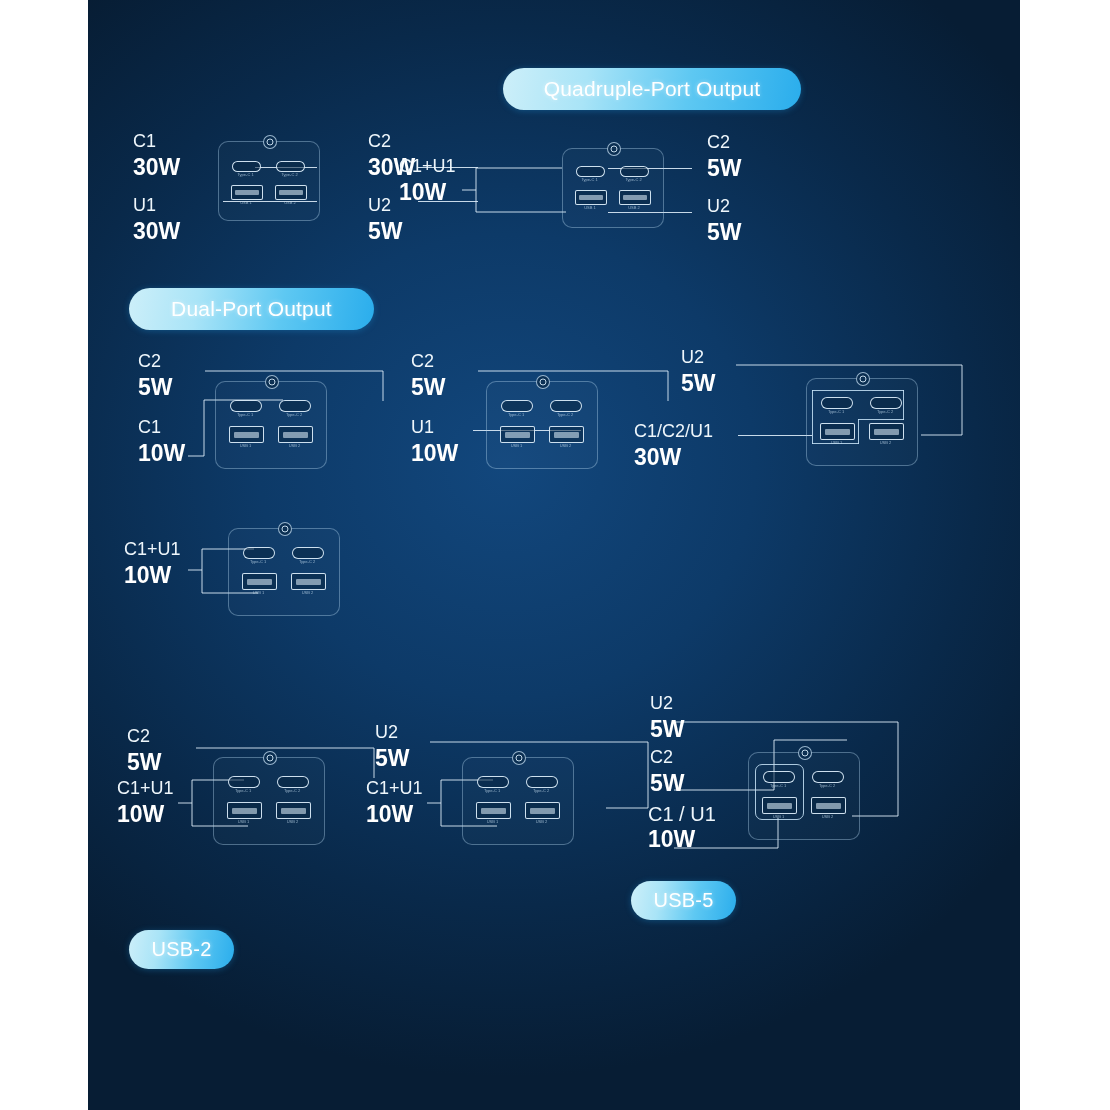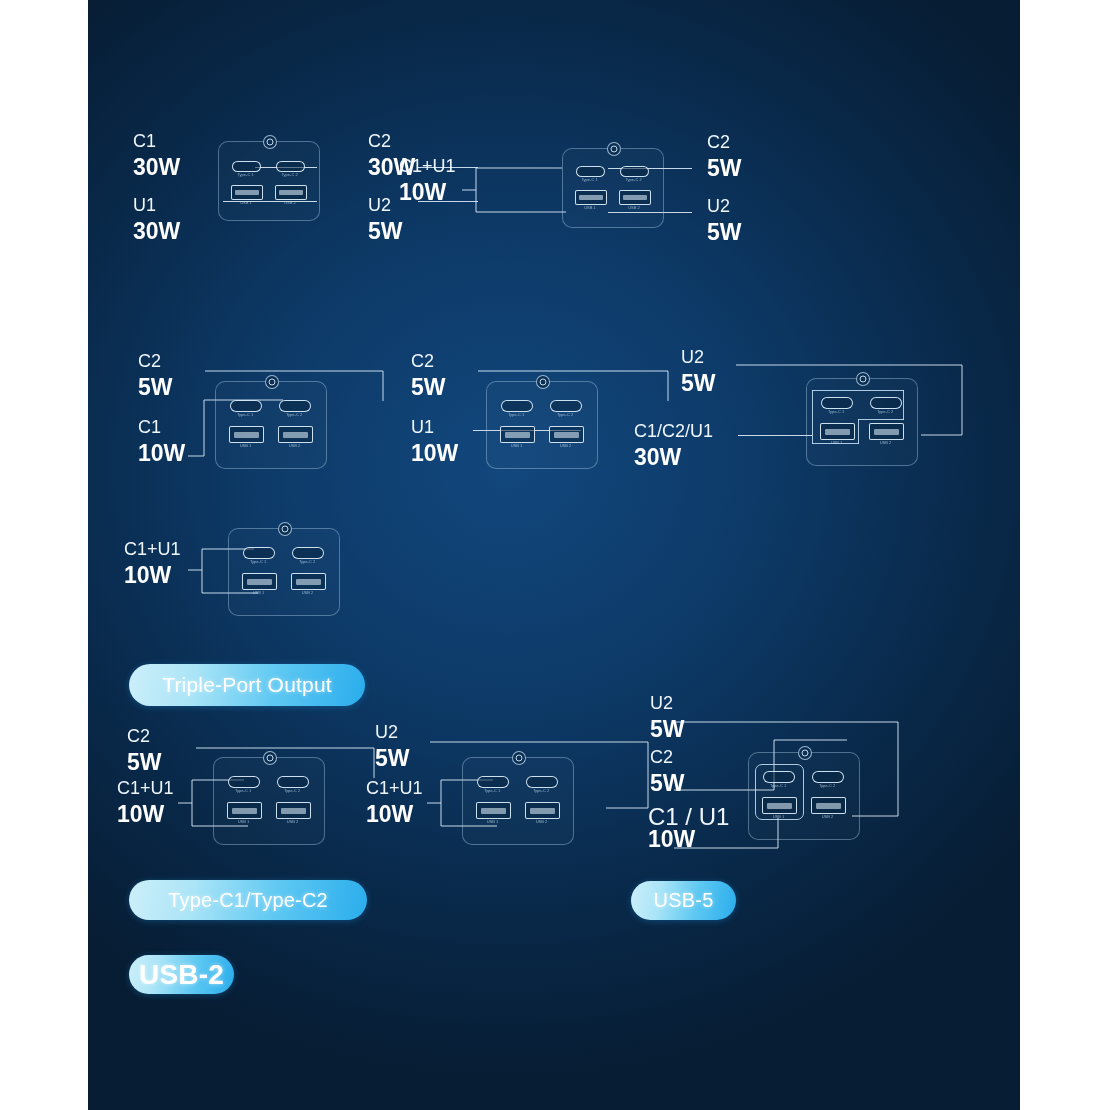--- a/index.html
+++ b/index.html
@@ -101,20 +101,23 @@
       <div class="portA" style="left:13px;top:44px;width:30px;height:13px;">
           <i></i>
         </div>
       <div class="ptxt" style="left:13px;top:60px;width:30px;font-size:4px;">USB 1</div>
       <div class="portA" style="left:57px;top:44px;width:30px;height:13px;">
           <i></i>
         </div>
       <div class="ptxt" style="left:57px;top:60px;width:30px;font-size:4px;">USB 2</div>
     </div>
 
+    <div class="pill" style="left:415px;top:68px;width:298px;height:42px;font-size:21px;">
+      <span>Quadruple-Port Output</span>
+    </div>
 
     <svg class="conn" style="left:374px;top:150px;" width="150" height="80" viewBox="0 0 150 80">
       <path d="M0 40 H14 M14 18 V62 M14 18 H100 M14 62 H104"></path>
     </svg>
     <div class="wire wh" style="left:520px;top:168px;width:84px;"></div>
     <div class="wire wh" style="left:520px;top:212px;width:84px;"></div>
 
     <div class="lbl" style="left:311px;top:157px;font-size:18px;">C1+U1</div>
     <div class="val" style="left:311px;top:180px;font-size:23px;">10W</div>
     <div class="lbl" style="left:619px;top:133px;font-size:18px;">C2</div>
@@ -132,20 +135,23 @@
       <div class="portA" style="left:13px;top:42px;width:30px;height:13px;">
           <i></i>
         </div>
       <div class="ptxt" style="left:13px;top:58px;width:30px;font-size:4px;">USB 1</div>
       <div class="portA" style="left:57px;top:42px;width:30px;height:13px;">
           <i></i>
         </div>
       <div class="ptxt" style="left:57px;top:58px;width:30px;font-size:4px;">USB 2</div>
     </div>
 
+    <div class="pill" style="left:41px;top:288px;width:245px;height:42px;font-size:21px;">
+      <span>Dual-Port Output</span>
+    </div>
 
     <svg class="conn" style="left:117px;top:371px;" width="200" height="50" viewBox="0 0 200 50">
       <path d="M0 0 H178 V30"></path>
     </svg>
     <svg class="conn" style="left:100px;top:400px;" width="140" height="60" viewBox="0 0 140 60">
       <path d="M0 56 H16 V0 H95"></path>
     </svg>
 
     <div class="lbl" style="left:50px;top:352px;font-size:18px;">C2</div>
     <div class="val" style="left:50px;top:375px;font-size:23px;">5W</div>
@@ -248,23 +254,20 @@
       <div class="portA" style="left:14px;top:45px;width:33px;height:15px;">
           <i></i>
         </div>
       <div class="ptxt" style="left:14px;top:63px;width:33px;font-size:4px;">USB 1</div>
       <div class="portA" style="left:63px;top:45px;width:33px;height:15px;">
           <i></i>
         </div>
       <div class="ptxt" style="left:63px;top:63px;width:33px;font-size:4px;">USB 2</div>
     </div>
 
-    <div class="pill" style="left:41px;top:664px;width:236px;height:42px;font-size:21px;">
-      <span>Triple-Port Output</span>
-    </div>
 
     <svg class="conn" style="left:108px;top:748px;" width="200" height="50" viewBox="0 0 200 50">
       <path d="M0 0 H178 V30"></path>
     </svg>
     <svg class="conn" style="left:90px;top:770px;" width="150" height="70" viewBox="0 0 150 70">
       <path d="M0 33 H14 M14 10 V56 M14 10 H66 M14 56 H70"></path>
     </svg>
 
     <div class="lbl" style="left:39px;top:727px;font-size:18px;">C2</div>
     <div class="val" style="left:39px;top:750px;font-size:23px;">5W</div>
@@ -324,45 +327,42 @@
       <path d="M0 50 H100 V0 H173"></path>
     </svg>
     <svg class="conn" style="left:586px;top:818px;" width="200" height="40" viewBox="0 0 200 40">
       <path d="M0 30 H104 V0"></path>
     </svg>
 
     <div class="lbl" style="left:562px;top:694px;font-size:18px;">U2</div>
     <div class="val" style="left:562px;top:717px;font-size:23px;">5W</div>
     <div class="lbl" style="left:562px;top:748px;font-size:18px;">C2</div>
     <div class="val" style="left:562px;top:771px;font-size:23px;">5W</div>
-    <div class="lbl" style="left:560px;top:804px;font-size:24px;">C1 / U1</div>
+    <div class="lbl" style="left:560px;top:804px;font-size:20px;">C1 / U1</div>
     <div class="val" style="left:560px;top:827px;font-size:23px;">10W</div>
 
     <div class="charger" style="left:660px;top:752px;width:110px;height:86px;">
       <div class="chbody"></div>
       <div class="logo" style="left:50px;top:-6px;width:12px;height:12px;"></div>
       <div class="hl" style="left:7px;top:12px;width:47px;height:54px;"></div>
       <div class="portC" style="left:15px;top:19px;width:30px;height:10px;"></div>
       <div class="ptxt" style="left:15px;top:32px;width:30px;font-size:4px;">Type-C 1</div>
       <div class="portC" style="left:64px;top:19px;width:30px;height:10px;"></div>
       <div class="ptxt" style="left:64px;top:32px;width:30px;font-size:4px;">Type-C 2</div>
       <div class="portA" style="left:14px;top:45px;width:33px;height:15px;">
           <i></i>
         </div>
       <div class="ptxt" style="left:14px;top:63px;width:33px;font-size:4px;">USB 1</div>
       <div class="portA" style="left:63px;top:45px;width:33px;height:15px;">
           <i></i>
         </div>
       <div class="ptxt" style="left:63px;top:63px;width:33px;font-size:4px;">USB 2</div>
     </div>
 
-    <div class="pill" style="left:41px;top:880px;width:238px;height:40px;font-size:20px;">
-      <span>Type-C1/Type-C2</span>
-    </div>
     <div class="pill" style="left:543px;top:881px;width:105px;height:39px;font-size:20px;">
       <span>USB-5</span>
     </div>
-    <div class="pill" style="left:41px;top:955px;width:105px;height:39px;font-size:28px;font-weight:bold;">
+    <div class="pill" style="left:41px;top:930px;width:105px;height:39px;font-size:20px;">
       <span>USB-2</span>
     </div>
 
   </div>
 </div>
 
 </body></html>

